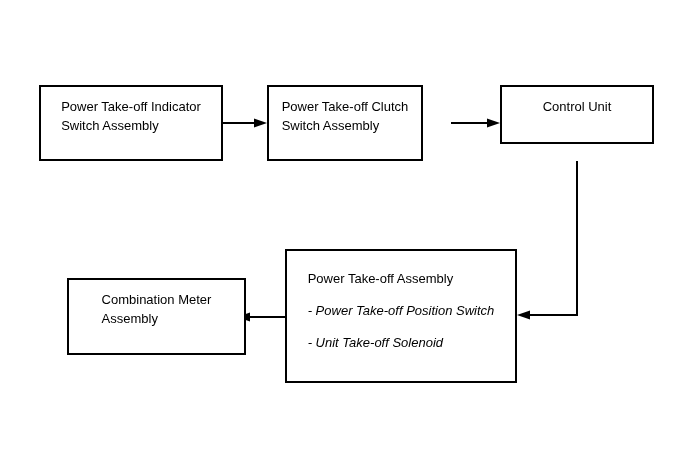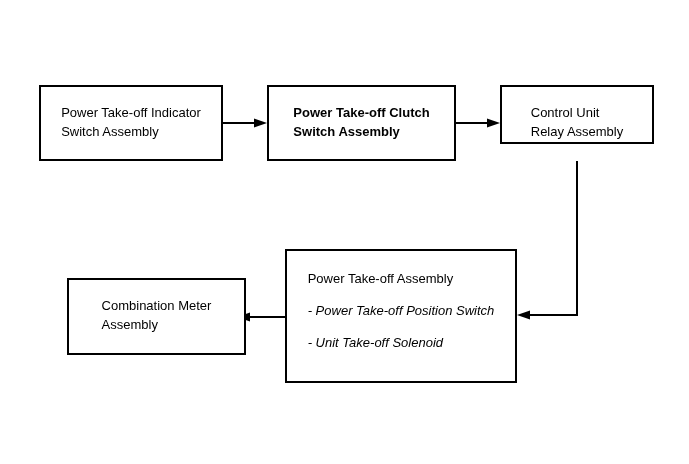--- a/index.html
+++ b/index.html
@@ -28,21 +28,21 @@
     box-sizing: border-box;
     border: 2px solid #000000;
     background: #ffffff;
     display: flex;
     justify-content: center;
     font-size: 13px;
     line-height: 19px;
   }
   .node .txt {
     text-align: left;
-    padding-top: 16px;
+    padding-top: 10px;
   }
   .node.detail .txt {
     padding-top: 18px;
   }
   .node.detail .item {
     margin-top: 13px;
     font-style: italic;
   }
 </style>
 </head>
@@ -69,31 +69,30 @@
     </g>
   </svg>
 
   <div class="node" style="left:39px; top:85px; width:184px; height:76px;">
     <div class="txt">
       <div>Power Take-off Indicator</div>
       <div>Switch Assembly</div>
     </div>
   </div>
 
-  <div class="node" style="left:267px; top:85px; width:189px; height:76px;font-weight:bold;">
+  <div class="node" style="left:267px; top:85px; width:156px; height:76px;">
     <div class="txt">
       <div>Power Take-off Clutch</div>
       <div>Switch Assembly</div>
     </div>
   </div>
 
   <div class="node" style="left:500px; top:85px; width:154px; height:59px;">
     <div class="txt">
       <div>Control Unit</div>
-      <div>Relay Assembly</div>
     </div>
   </div>
 
   <div class="node detail" style="left:285px; top:249px; width:232px; height:134px;">
     <div class="txt">
       <div>Power Take-off Assembly</div>
       <div class="item">- Power Take-off Position Switch</div>
       <div class="item">- Unit Take-off Solenoid</div>
     </div>
   </div>

